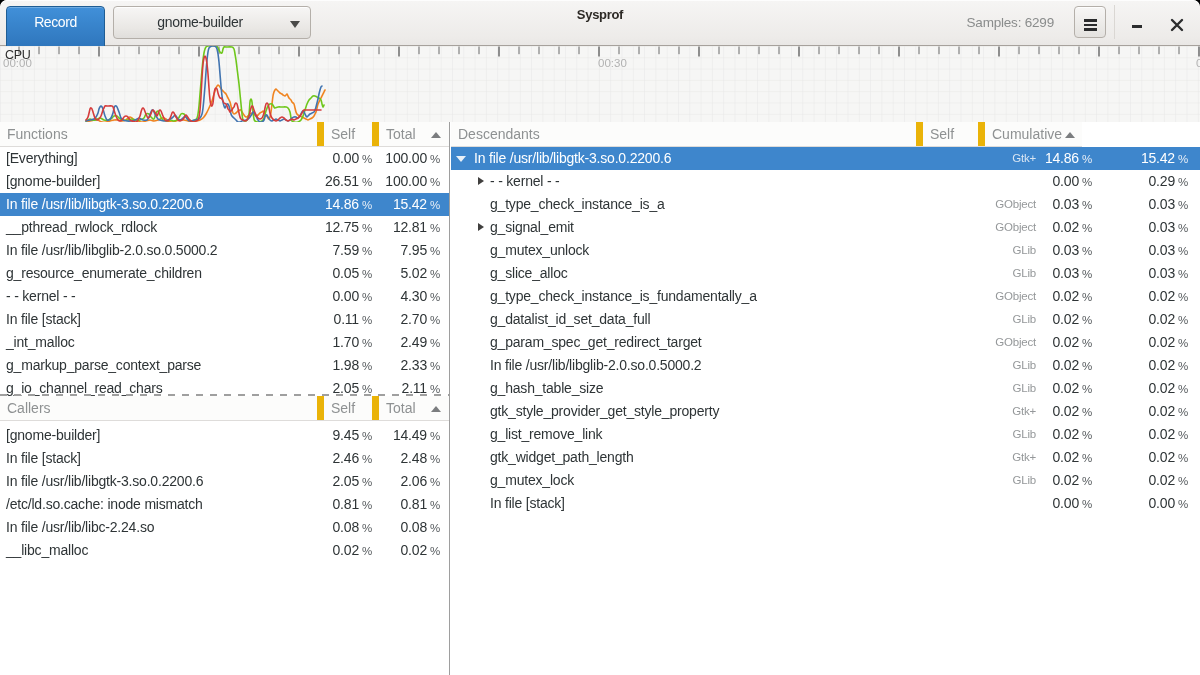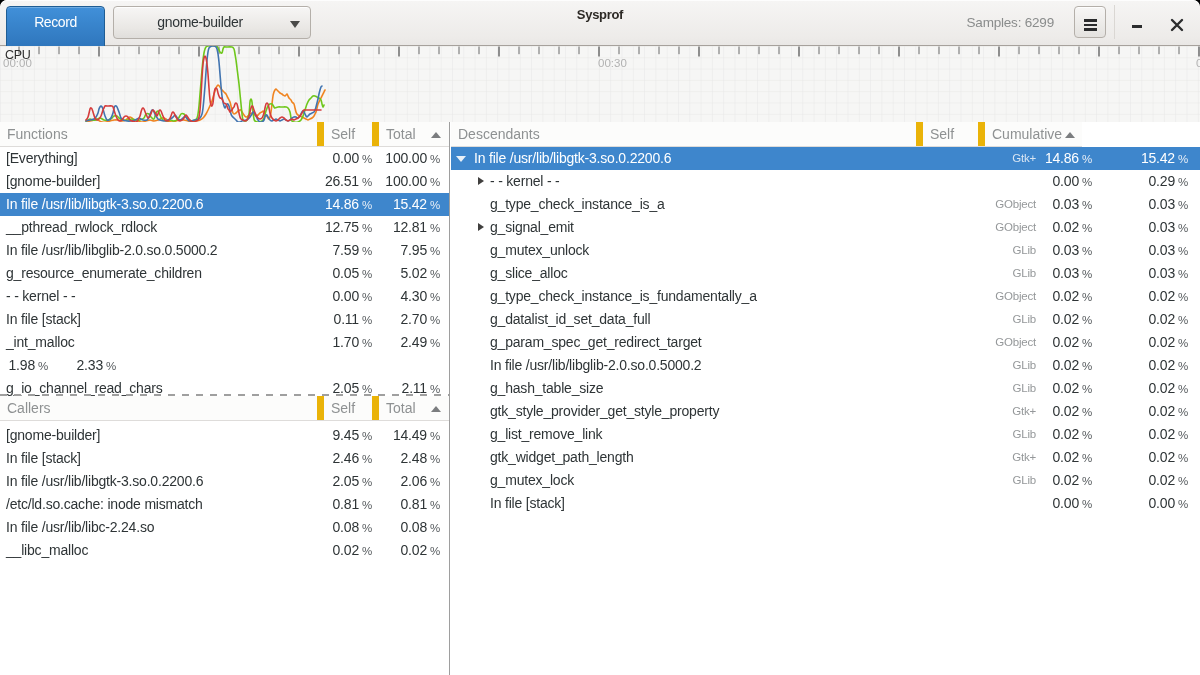--- a/index.html
+++ b/index.html
@@ -184,20 +184,21 @@
             <div class="cell nm">In file [stack]</div>
             <div class="cell pcell s"><span class="num">0.11</span><span class="pct">%</span></div>
             <div class="cell pcell t"><span class="num">2.70</span><span class="pct">%</span></div>
           </div>
 <div class="row L">
             <div class="cell nm">_int_malloc</div>
             <div class="cell pcell s"><span class="num">1.70</span><span class="pct">%</span></div>
             <div class="cell pcell t"><span class="num">2.49</span><span class="pct">%</span></div>
           </div>
 <div class="row L">
+            <div class="cell nm">g_markup_parse_context_parse</div>
             <div class="cell pcell s"><span class="num">1.98</span><span class="pct">%</span></div>
             <div class="cell pcell t"><span class="num">2.33</span><span class="pct">%</span></div>
           </div>
 <div class="row L">
             <div class="cell nm">g_io_channel_read_chars</div>
             <div class="cell pcell s"><span class="num">2.05</span><span class="pct">%</span></div>
             <div class="cell pcell t"><span class="num">2.11</span><span class="pct">%</span></div>
           </div>
       </div>
       <div class="dash"></div>

